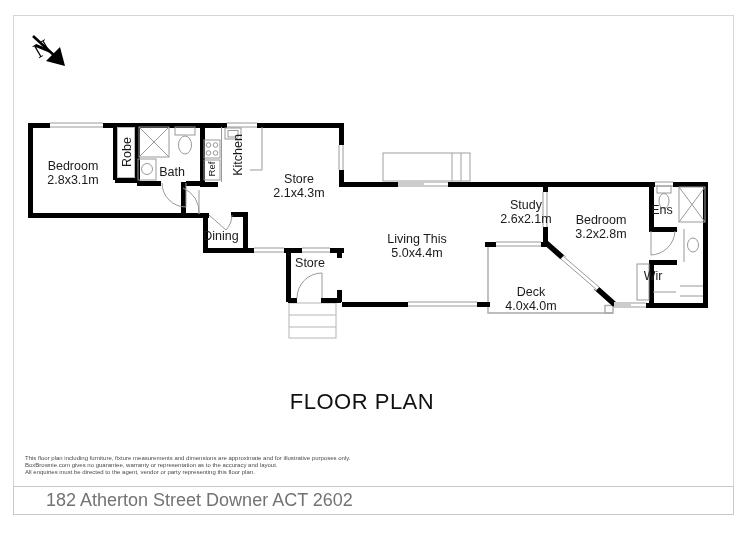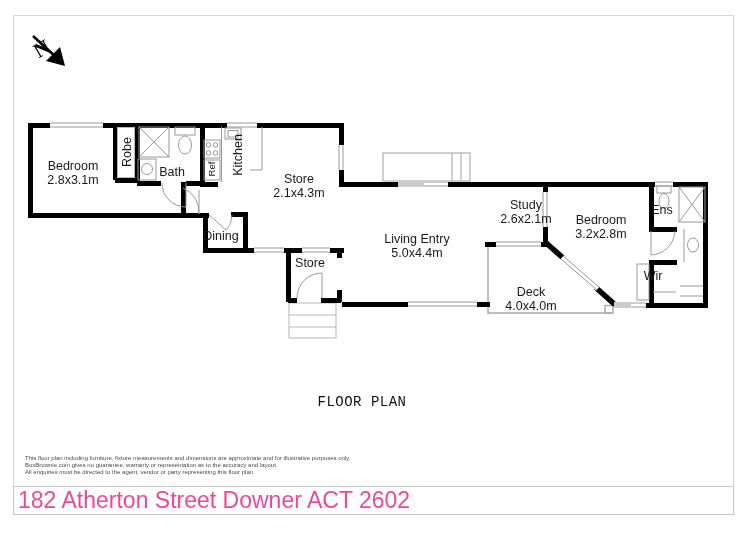--- a/index.html
+++ b/index.html
@@ -2,29 +2,29 @@
 <html><head>
 <meta charset="utf-8">
 <style>
   html,body{margin:0;padding:0;background:#fff;}
   body{width:750px;height:534px;position:relative;overflow:hidden;
        font-family:"Liberation Sans",sans-serif;color:#1a1a1a;}
   .plan-border{position:absolute;left:13px;top:15px;width:719px;height:471px;
        border:1px solid #d6d6d6;}
   .address-bar{position:absolute;left:13px;top:486px;width:719px;height:27px;
        border:1px solid #c9c9c9;background:#fff;}
-  .address-text{font-size:23px;line-height:27px;padding-left:4px;color:#ec4899;
-       white-space:nowrap;}
+  .address-text{font-size:18px;line-height:27px;padding-left:4px;color:#737373;
+       white-space:nowrap;margin-left:28px;}
   svg{position:absolute;left:0;top:0;}
   .lbl{position:absolute;transform:translate(-50%,-50%);text-align:center;
        font-size:12.5px;line-height:14px;white-space:nowrap;color:#1a1a1a;}
   .lbl.vert{transform:translate(-50%,-50%) rotate(-90deg);}
   .lbl.small{font-size:9.5px;}
   .floor-title{position:absolute;left:362px;top:402px;transform:translate(-50%,-50%);
-       font-size:14px;letter-spacing:.5px;color:#111;white-space:nowrap;font-family:Liberation Mono, monospace;}
+       font-size:22px;letter-spacing:.5px;color:#111;white-space:nowrap;}
   .disclaimer{position:absolute;left:25px;top:455px;font-size:6px;line-height:7px;
        color:#4a4a4a;}
 </style>
 </head>
 <body>
 
 <div class="plan-border"></div>
 
 <svg width="750" height="534" viewBox="0 0 750 534">
 
@@ -176,21 +176,21 @@
   <div>Store</div>
   <div>2.1x4.3m</div>
 </div>
 <div class="lbl" style="left:221px;top:236px">
   <div>Dining</div>
 </div>
 <div class="lbl" style="left:310px;top:263px">
   <div>Store</div>
 </div>
 <div class="lbl" style="left:417px;top:246px">
-  <div>Living Entry</div>
+  <div>Living This</div>
   <div>5.0x4.4m</div>
 </div>
 <div class="lbl" style="left:526px;top:212px">
   <div>Study</div>
   <div>2.6x2.1m</div>
 </div>
 <div class="lbl" style="left:531px;top:299px">
   <div>Deck</div>
   <div>4.0x4.0m</div>
 </div>

